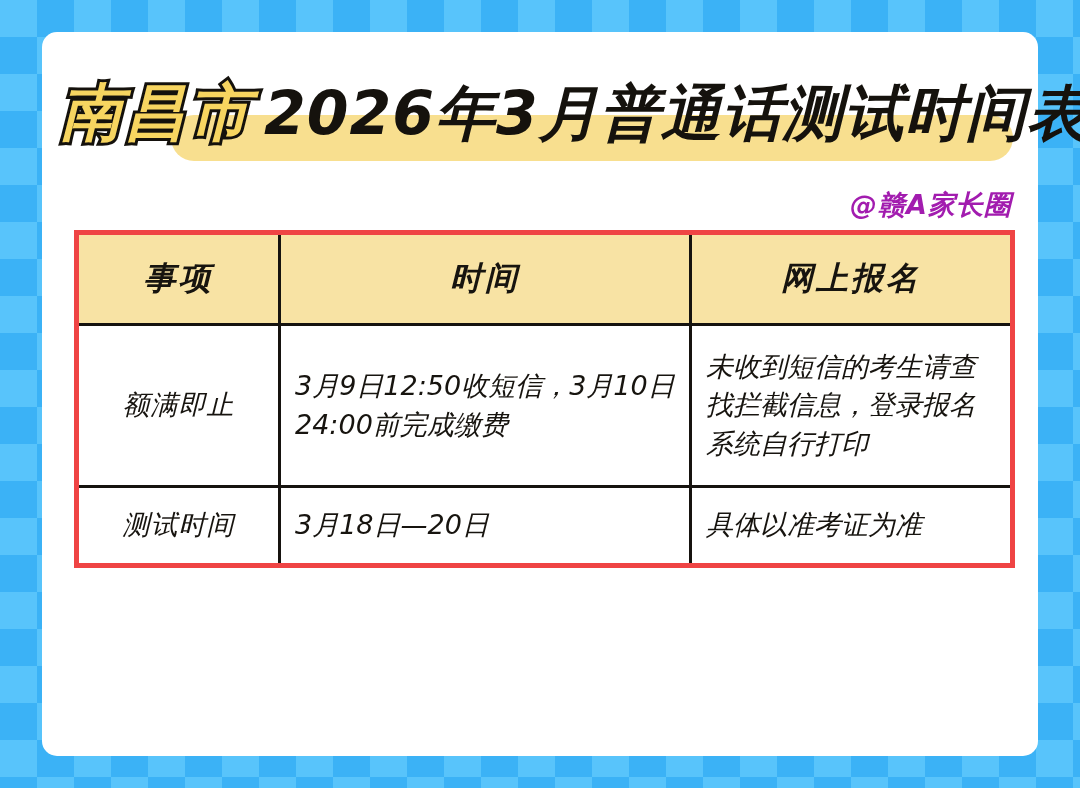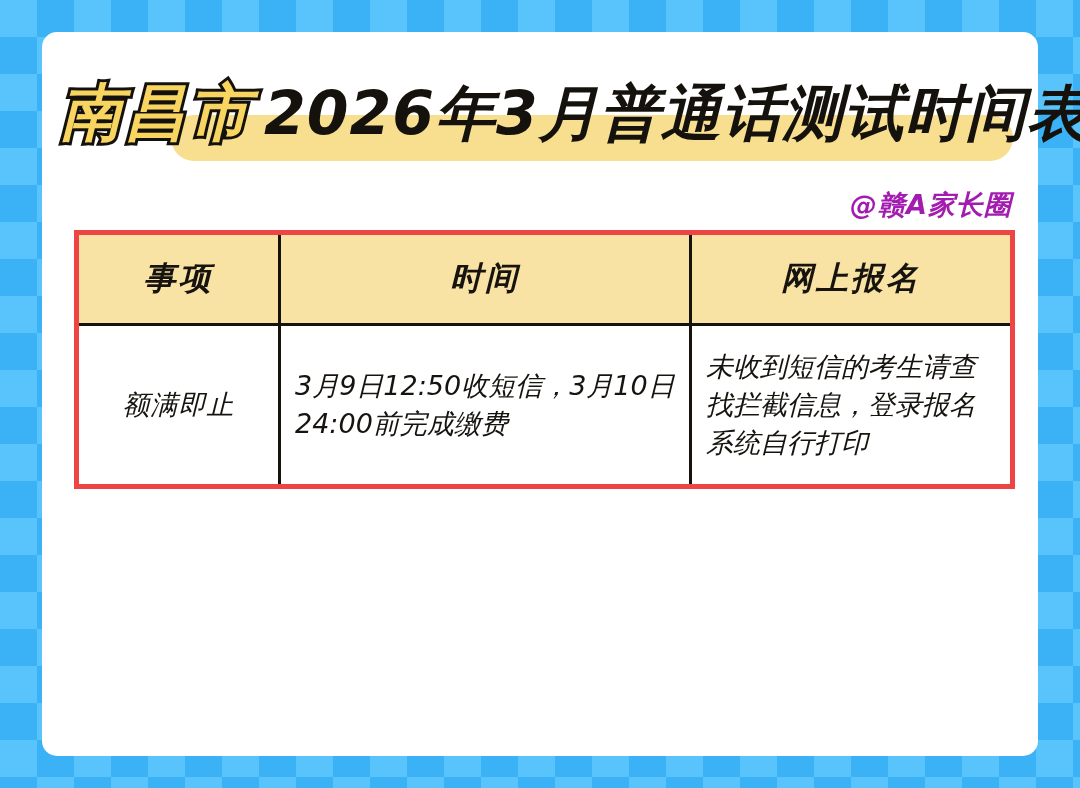--- a/index.html
+++ b/index.html
@@ -185,18 +185,23 @@
             <th>时间</th>
             <th>网上报名</th>
           </tr>
         </thead>
         <tbody>
           <tr class="plain r2">
             <td class="item">额满即止</td>
             <td class="time">3月9日12:50收短信，3月10日24:00前完成缴费</td>
             <td class="note">未收到短信的考生请查找拦截信息，登录报名系统自行打印</td>
           </tr>
+          <tr class="plain r4">
+            <td class="item">测试时间</td>
+            <td class="time">3月18日—20日</td>
+            <td class="note">具体以准考证为准</td>
+          </tr>
         </tbody>
       </table>
     </div>
 
   </div>
 </div>
 
 </body></html>

